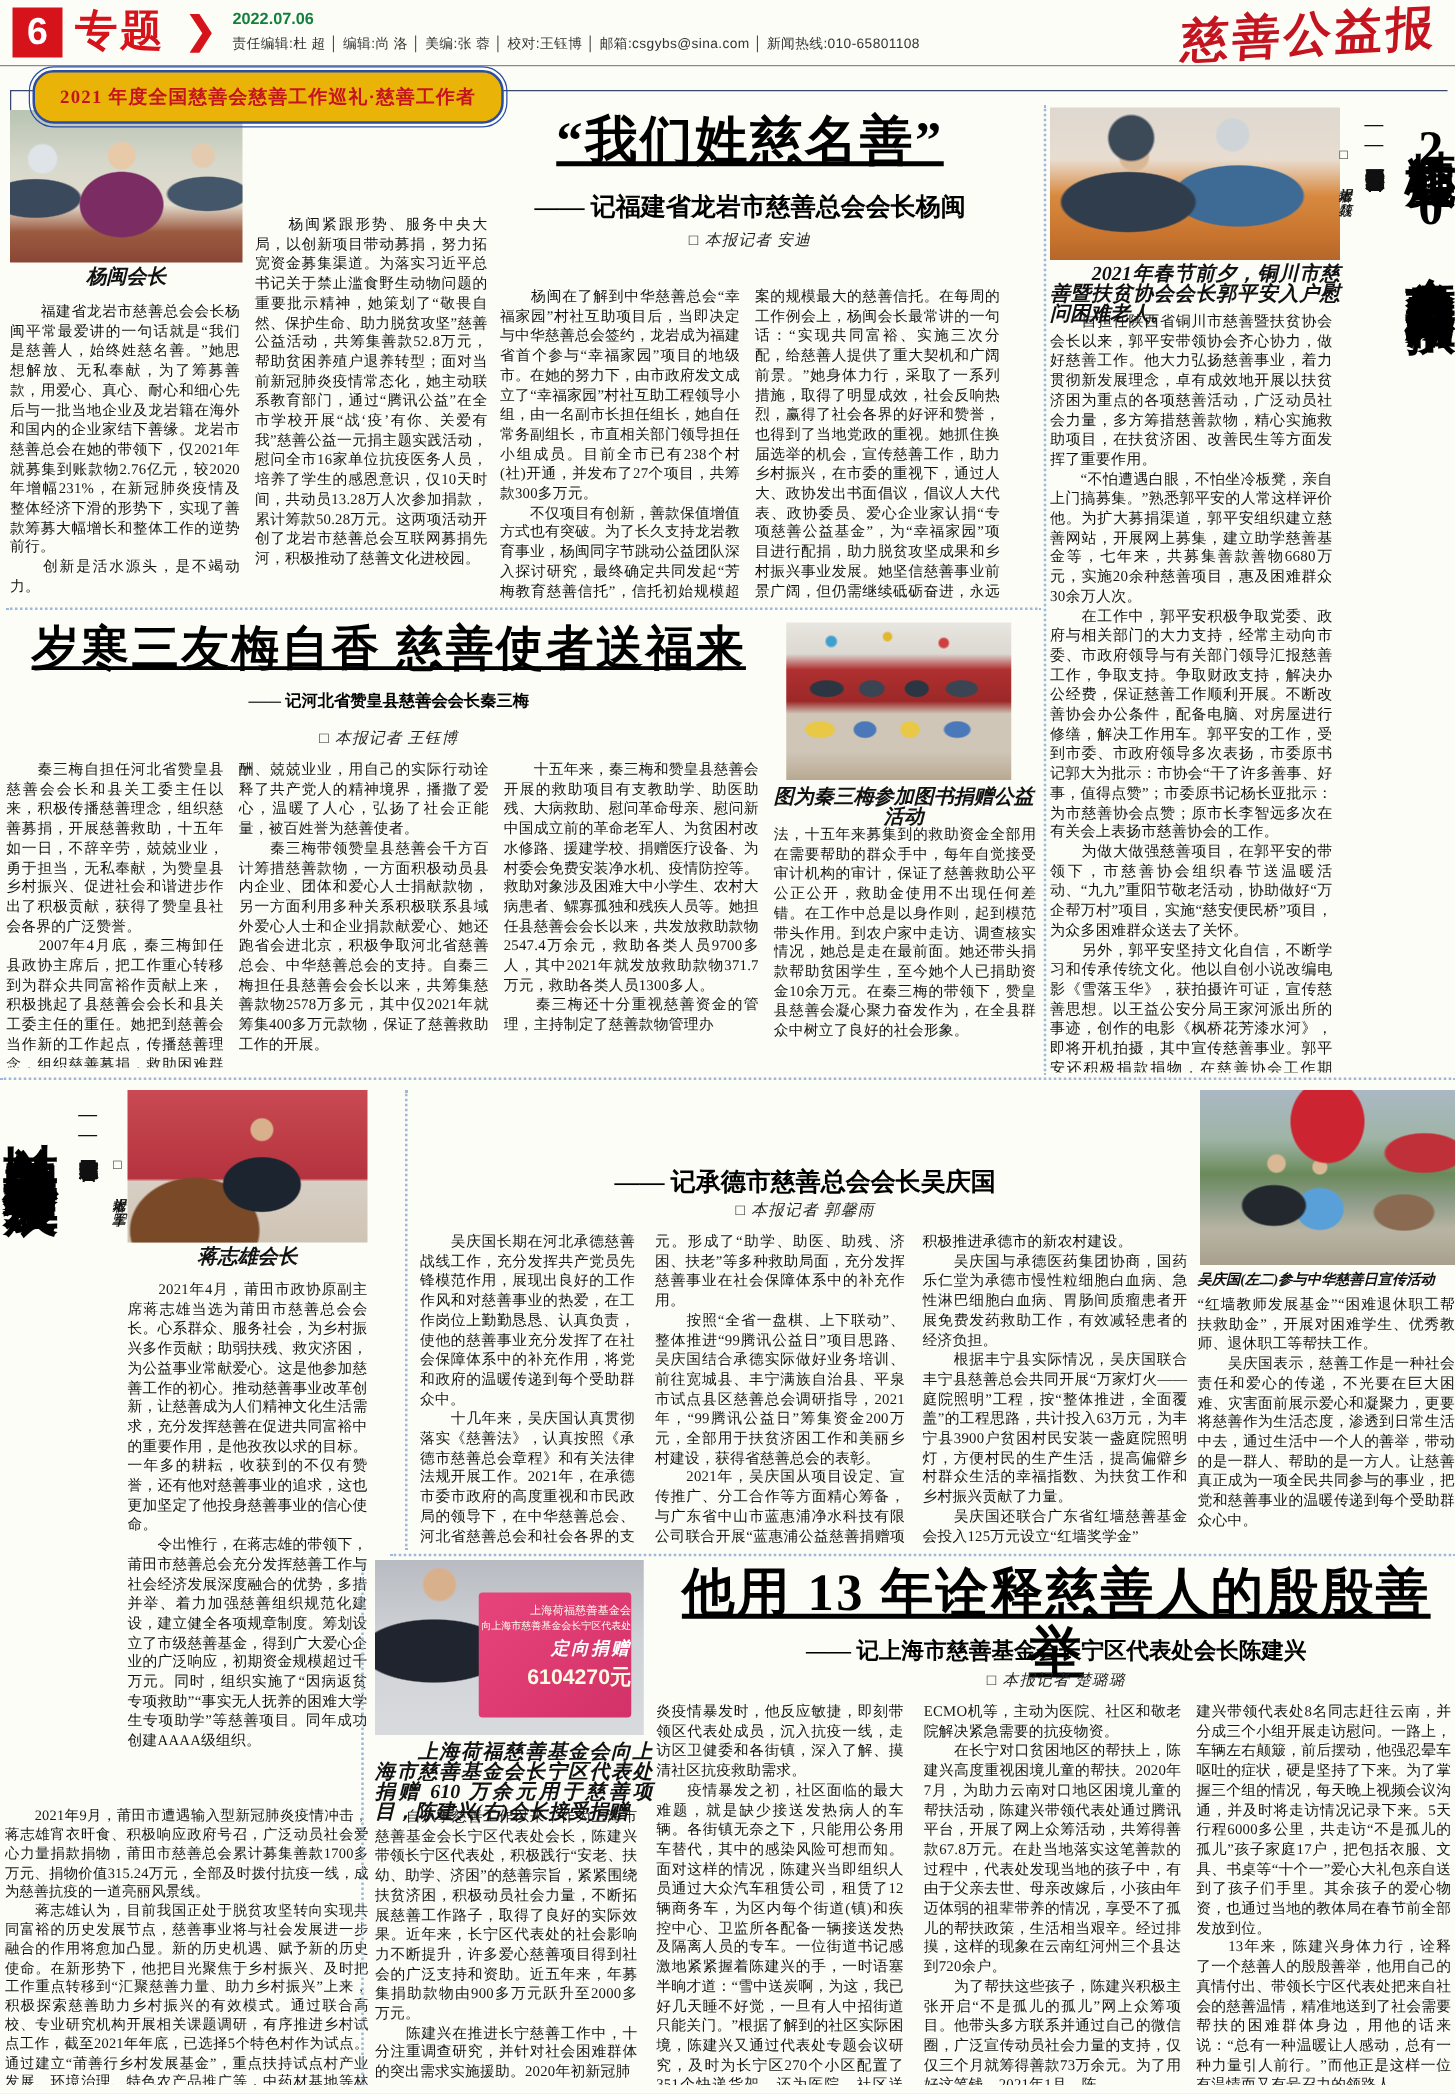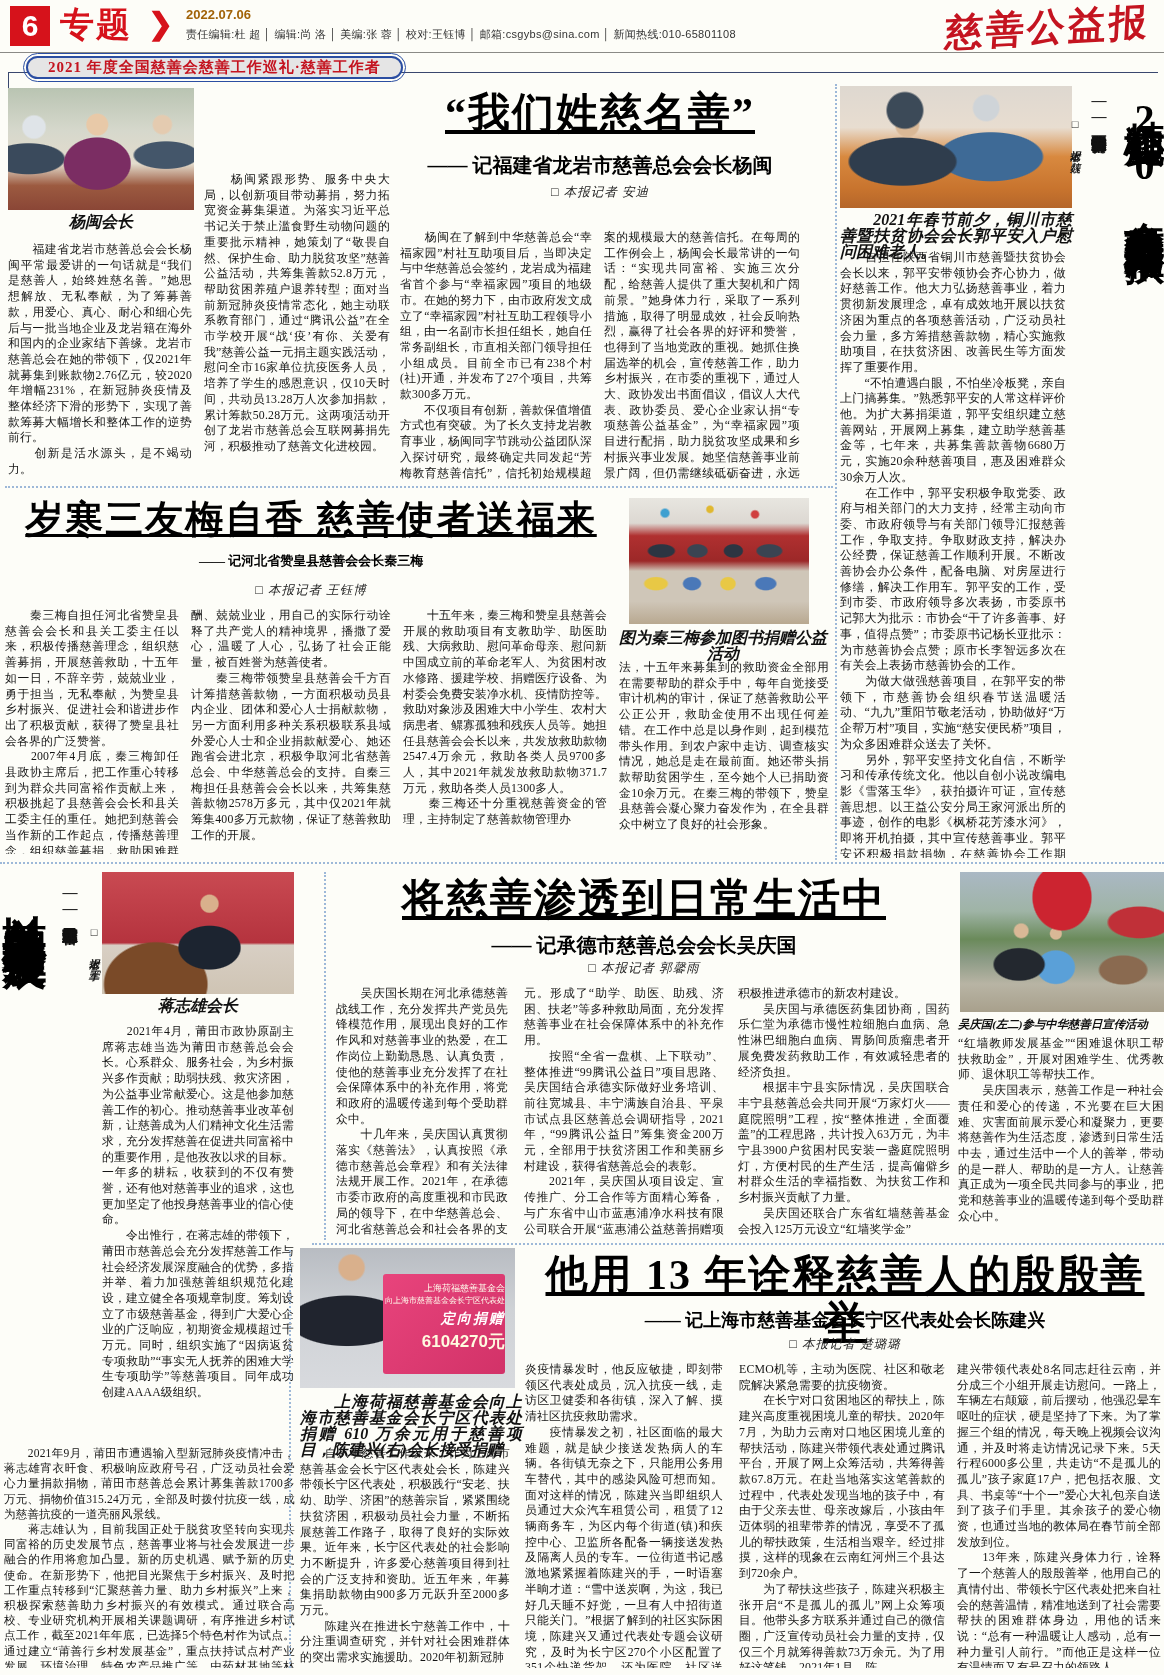--- a/index.html
+++ b/index.html
@@ -5,30 +5,30 @@
   html,body{margin:0;padding:0;background:#e8e6e0;}
   #page{position:relative;width:1164px;height:1675px;background:#fdfdf8;margin:0 auto;
         font-family:"Liberation Serif","DejaVu Serif",serif;color:#111;overflow:hidden;}
   
   #hdr{position:absolute;left:0;top:0;width:1164px;height:52px;}
   #pagenum{position:absolute;left:10px;top:6px;width:40px;height:40px;background:#d6121b;color:#fff;
            font-family:"Liberation Sans",sans-serif;font-weight:bold;font-size:30px;text-align:center;line-height:40px;}
   #section{position:absolute;left:60px;top:2px;font-size:34px;font-weight:900;color:#d6121b;letter-spacing:2px;}
   #sec-arrow{position:absolute;left:148px;top:6px;font-size:30px;font-weight:bold;color:#d6121b;}
   #meta{position:absolute;left:186px;top:7px;font-family:"Liberation Sans",sans-serif;}
-  #meta .date{font-size:13px;font-weight:bold;color:#a16207;}
+  #meta .date{font-size:13px;font-weight:bold;color:#15803d;}
   #meta .credits{font-size:11px;color:#333;margin-top:5px;letter-spacing:.3px;}
   #masthead{position:absolute;right:14px;top:2px;font-size:38px;font-weight:900;color:#c41420;
             transform:rotate(-3deg) skewX(-6deg);letter-spacing:3px;}
   #hdr-rule{position:absolute;left:0;top:52px;width:1164px;border-top:1px solid #8a8a86;}
   
   #frame-top{position:absolute;left:8px;top:72px;width:1150px;border-top:1.5px solid #39476e;}
   #frame-left{position:absolute;left:8px;top:72px;height:46px;border-left:1.5px solid #39476e;}
-  #badge{position:absolute;left:26px;top:56px;z-index:5;background:#e5e5e5;border:2px solid #2b4ea2;
-         outline:1px solid #2b4ea2;outline-offset:2px;border-radius:17px;padding:0 20px;
+  #badge{position:absolute;left:26px;top:56px;z-index:5;background:#eab308;border:2px solid #2b4ea2;
+         outline:1px solid #2b4ea2;outline-offset:2px;border-radius:17px;padding:10px 20px;
          color:#c41420;font-weight:900;font-size:15px;letter-spacing:1px;}
   
   .art{position:absolute;}
   .art *{position:absolute;}
   .hl{font-weight:900;color:#000;text-align:center;letter-spacing:2px;line-height:1.12;text-decoration:underline;}
   .sub{font-weight:900;text-align:center;color:#000;}
   .byl{font-style:italic;text-align:center;font-size:12.5px;color:#222;letter-spacing:1px;}
   .col{font-size:11.8px;line-height:15.7px;text-align:justify;white-space:pre-line;overflow:hidden;
        letter-spacing:.2px;color:#151515;}
   .cap{font-weight:700;font-style:italic;font-size:16px;line-height:16px;color:#111;}
@@ -206,21 +206,20 @@
     <div class="col c2">酬、兢兢业业，用自己的实际行动诠释了共产党人的精神境界，播撒了爱心，温暖了人心，弘扬了社会正能量，被百姓誉为慈善使者。
 　　秦三梅带领赞皇县慈善会千方百计筹措慈善款物，一方面积极动员县内企业、团体和爱心人士捐献款物，另一方面利用多种关系积极联系县域外爱心人士和企业捐款献爱心、她还跑省会进北京，积极争取河北省慈善总会、中华慈善总会的支持。自秦三梅担任县慈善会会长以来，共筹集慈善款物2578万多元，其中仅2021年就筹集400多万元款物，保证了慈善救助工作的开展。</div>
     <div class="col c3">　　十五年来，秦三梅和赞皇县慈善会开展的救助项目有支教助学、助医助残、大病救助、慰问革命母亲、慰问新中国成立前的革命老军人、为贫困村改水修路、援建学校、捐赠医疗设备、为村委会免费安装净水机、疫情防控等。救助对象涉及困难大中小学生、农村大病患者、鳏寡孤独和残疾人员等。她担任县慈善会会长以来，共发放救助款物2547.4万余元，救助各类人员9700多人，其中2021年就发放救助款物371.7万元，救助各类人员1300多人。
 　　秦三梅还十分重视慈善资金的管理，主持制定了慈善款物管理办</div>
     <div id="ph2" class="ph"></div>
     <div class="cap">图为秦三梅参加图书捐赠公益活动</div>
     <div class="col c4">法，十五年来募集到的救助资金全部用在需要帮助的群众手中，每年自觉接受审计机构的审计，保证了慈善救助公平公正公开，救助金使用不出现任何差错。在工作中总是以身作则，起到模范带头作用。到农户家中走访、调查核实情况，她总是走在最前面。她还带头捐款帮助贫困学生，至今她个人已捐助资金10余万元。在秦三梅的带领下，赞皇县慈善会凝心聚力奋发作为，在全县群众中树立了良好的社会形象。</div>
   </div>
 
   <div id="a3" class="art">
-    <div class="hl">将慈善渗透到日常生活中</div>
     <div class="sub">—— 记承德市慈善总会会长吴庆国</div>
     <div class="byl">□ 本报记者 郭馨雨</div>
     <div class="col c1">　　吴庆国长期在河北承德慈善战线工作，充分发挥共产党员先锋模范作用，展现出良好的工作作风和对慈善事业的热爱，在工作岗位上勤勤恳恳、认真负责，使他的慈善事业充分发挥了在社会保障体系中的补充作用，将党和政府的温暖传递到每个受助群众中。
 　　十几年来，吴庆国认真贯彻落实《慈善法》，认真按照《承德市慈善总会章程》和有关法律法规开展工作。2021年，在承德市委市政府的高度重视和市民政局的领导下，在中华慈善总会、河北省慈善总会和社会各界的支持下，吴庆国带领总会全体职工积极拓宽慈善救助领域，丰富拓展慈善救助项目，共筹集善款善物资1908.1万</div>
     <div class="col c2">元。形成了“助学、助医、助残、济困、扶老”等多种救助局面，充分发挥慈善事业在社会保障体系中的补充作用。
 　　按照“全省一盘棋、上下联动”、整体推进“99腾讯公益日”项目思路、吴庆国结合承德实际做好业务培训、前往宽城县、丰宁满族自治县、平泉市试点县区慈善总会调研指导，2021年，“99腾讯公益日”筹集资金200万元，全部用于扶贫济困工作和美丽乡村建设，获得省慈善总会的表彰。
 　　2021年，吴庆国从项目设定、宣传推广、分工合作等方面精心筹备，与广东省中山市蓝惠浦净水科技有限公司联合开展“蓝惠浦公益慈善捐赠项目”，全年开展家电捐赠价值90万元，</div>
     <div class="col c3">积极推进承德市的新农村建设。
 　　吴庆国与承德医药集团协商，国药乐仁堂为承德市慢性粒细胞白血病、急性淋巴细胞白血病、胃肠间质瘤患者开展免费发药救助工作，有效减轻患者的经济负担。
 　　根据丰宁县实际情况，吴庆国联合丰宁县慈善总会共同开展“万家灯火——庭院照明”工程，按“整体推进，全面覆盖”的工程思路，共计投入63万元，为丰宁县3900户贫困村民安装一盏庭院照明灯，方便村民的生产生活，提高偏僻乡村群众生活的幸福指数、为扶贫工作和乡村振兴贡献了力量。

